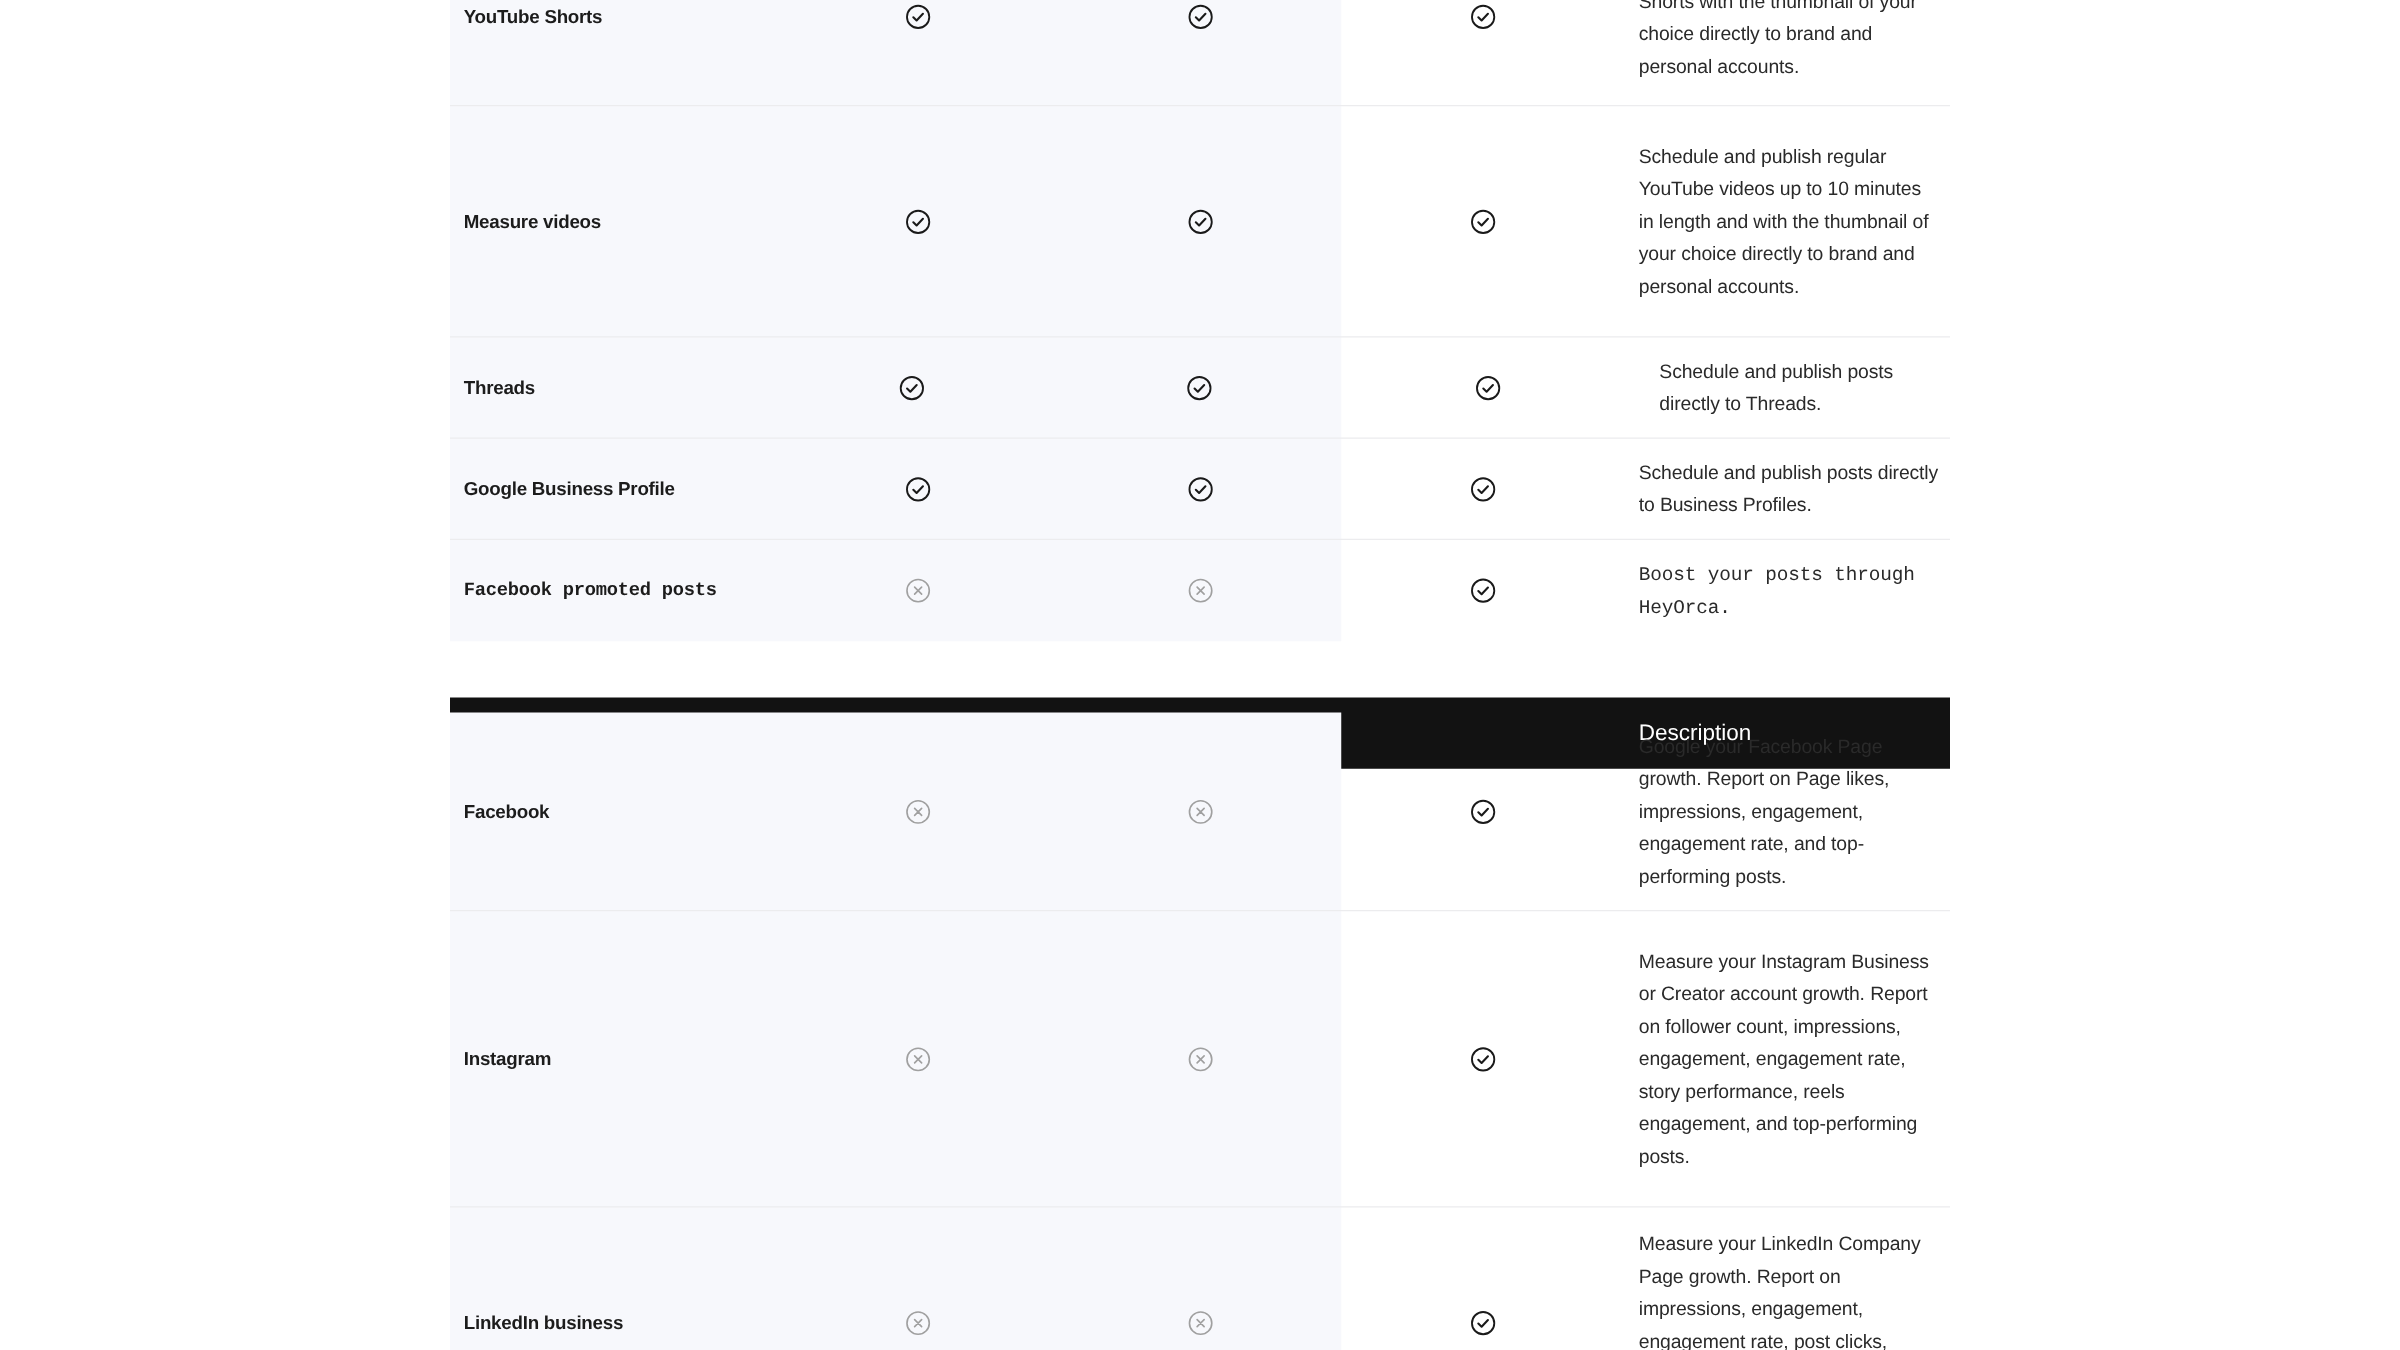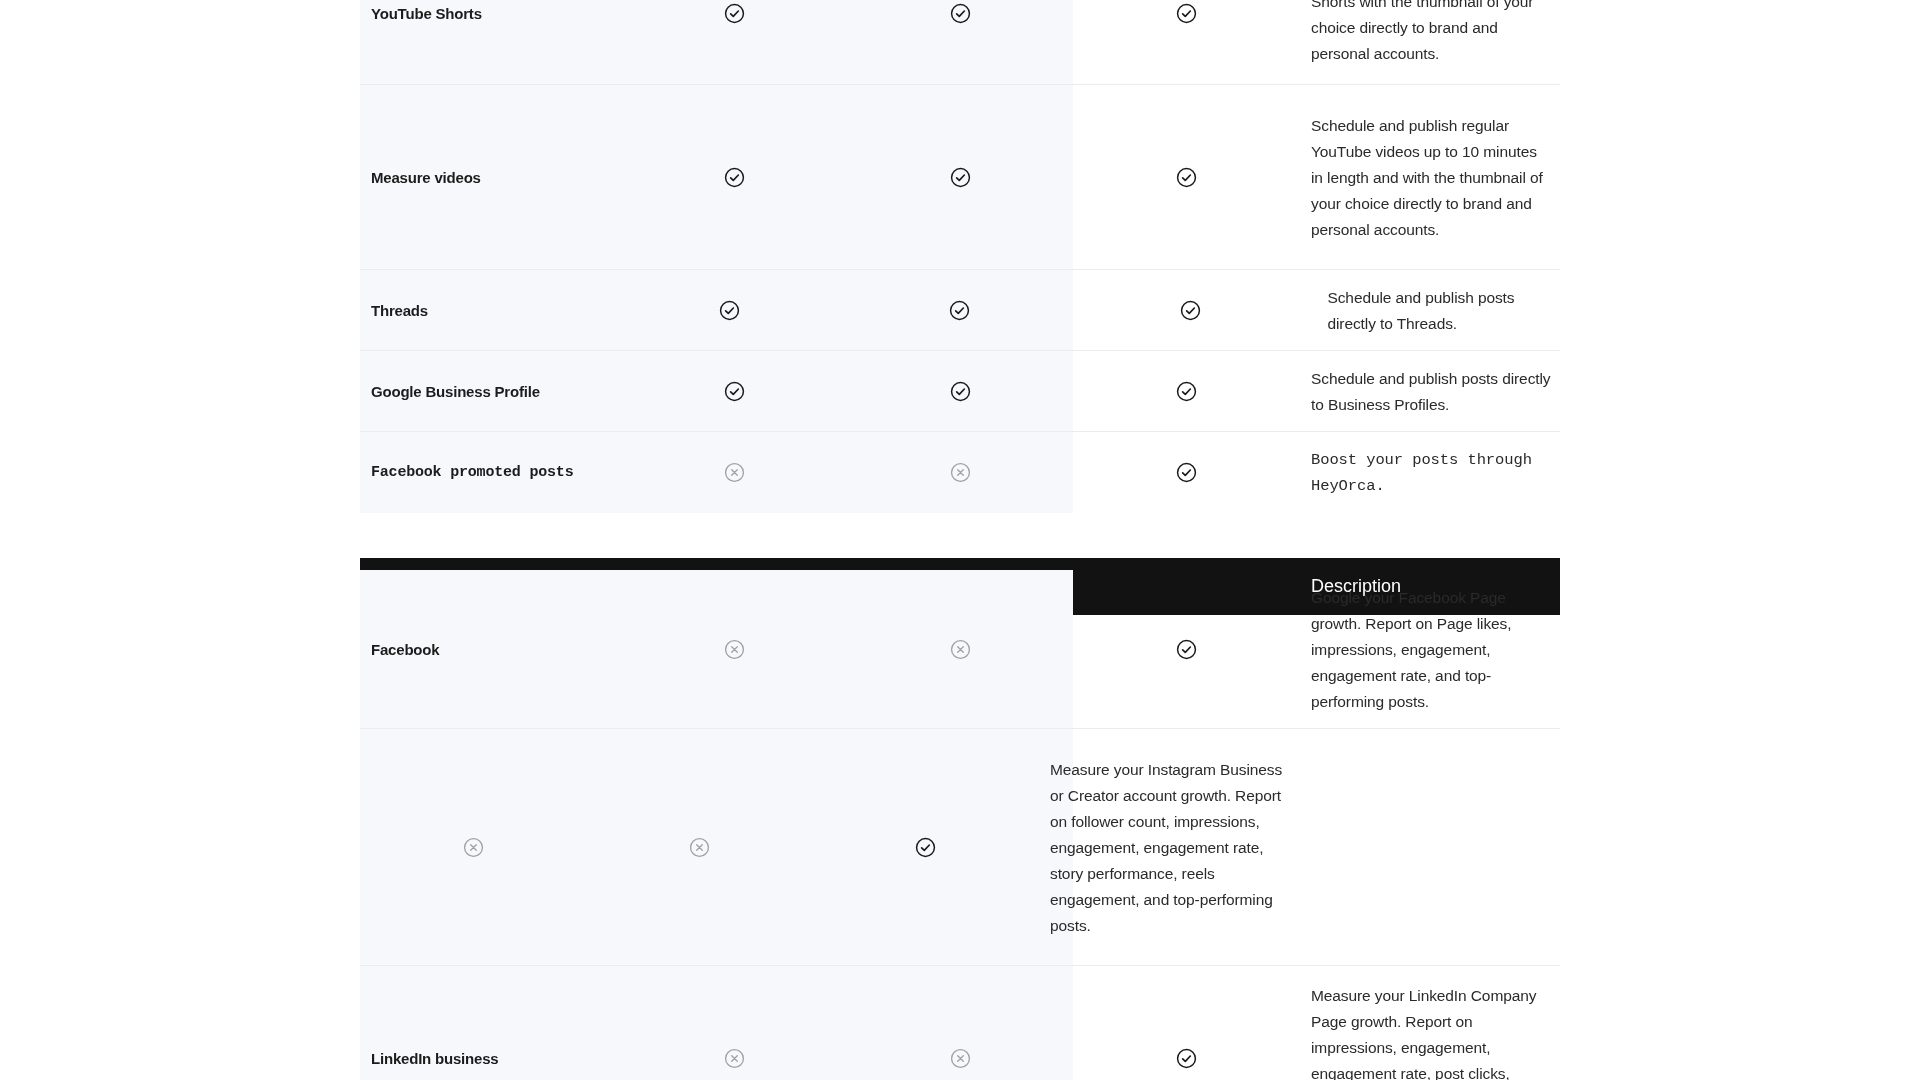--- a/index.html
+++ b/index.html
@@ -168,20 +168,21 @@
         <svg class="icon">
           <use href="#sym-check"></use>
         </svg>
       </div>
     <div class="cell c-desc">Google your Facebook Page growth. Report on Page likes, impressions, engagement, engagement rate, and top-performing posts.</div>
   </div>
 
   <div class="row" style="top:729px;height:237px;">
     <div class="bg"></div>
       <div class="divider"></div>
+    <div class="cell c-name">Instagram</div>
     <div class="cell c-icon">
         <svg class="icon">
           <use href="#sym-cross"></use>
         </svg>
       </div>
     <div class="cell c-icon">
         <svg class="icon">
           <use href="#sym-cross"></use>
         </svg>
       </div>

